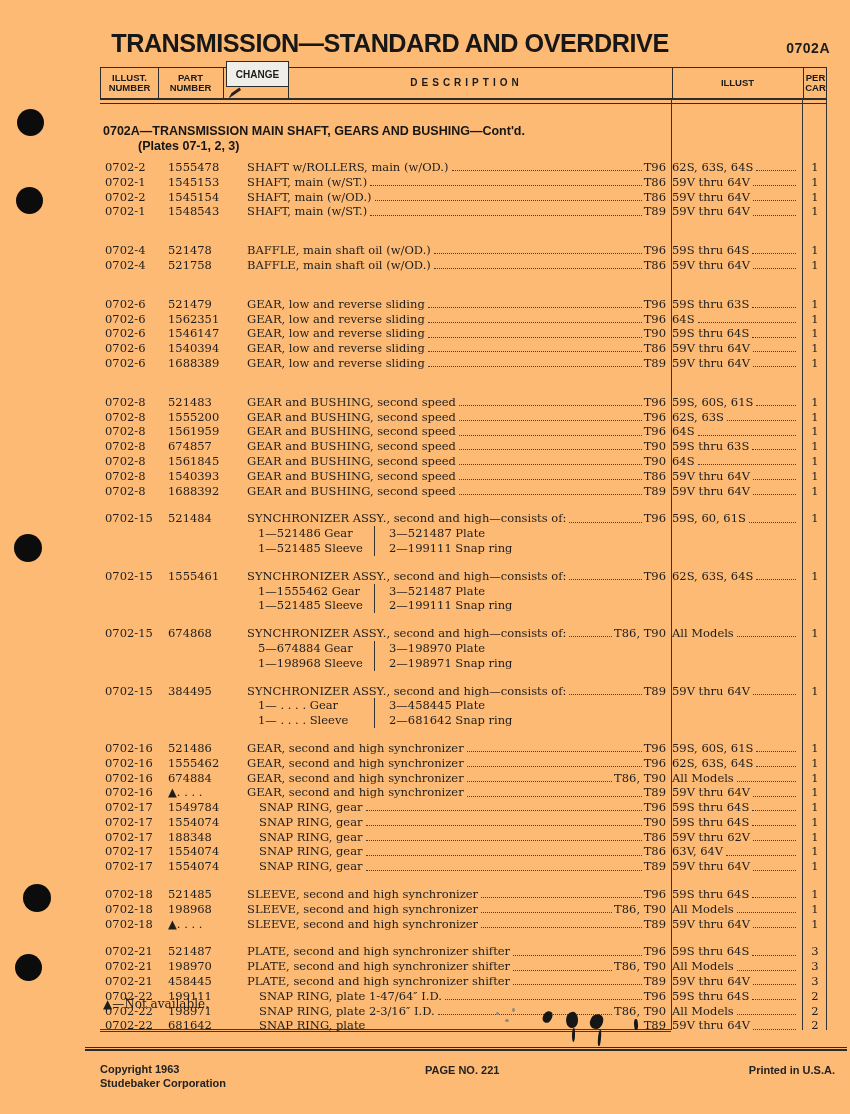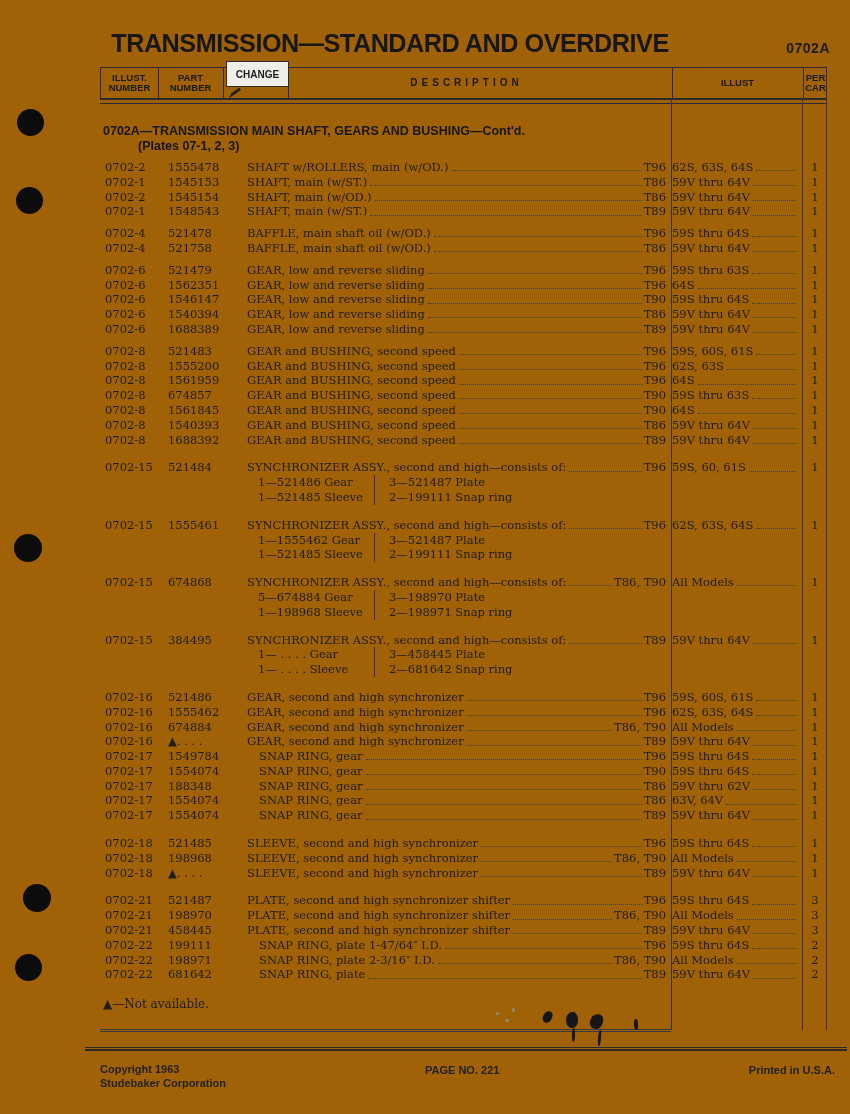--- a/index.html
+++ b/index.html
@@ -1,16 +1,16 @@
 <!DOCTYPE html>
 <html><head>
 <meta charset="utf-8">
 <style>
   html,body{margin:0;padding:0;background:#e8e6e1;}
-  #page{position:relative;width:850px;height:1114px;background:#a16207;overflow:hidden;
+  #page{position:relative;width:850px;height:1114px;background:#fdba74;overflow:hidden;
         font-family:"DejaVu Serif", serif;color:#1d1d1d;}
 
   
   .hole{position:absolute;background:#0c0c0c;border-radius:50%;}
 
   
   #title{position:absolute;left:0;top:28px;width:780px;text-align:center;
          font-family:"Liberation Sans",sans-serif;font-weight:bold;font-size:26px;
          letter-spacing:-0.5px;transform:scaleX(0.97);color:#171717;}
   #page-code{position:absolute;right:20px;top:40px;font-family:"Liberation Sans",sans-serif;
@@ -43,21 +43,21 @@
   
   #section{position:absolute;left:103px;top:124px;font-family:"Liberation Sans",sans-serif;
          font-weight:bold;font-size:12.5px;line-height:15px;color:#161616;}
   #section .sub{margin-left:35px;}
 
   
   #tbody{position:absolute;left:100px;top:160px;width:728px;font-size:11.5px;}
   #trans-label{width:566px;text-align:right;line-height:13.5px;margin-bottom:8px;}
   .row{display:flex;height:14.8px;line-height:14.8px;white-space:nowrap;align-items:stretch;}
   .group{margin-top:0;}
-  .g-sm{margin-top:7px;}
+  .g-sm{margin-top:24px;}
   .g-lg{margin-top:13px;}
   .c-illust{width:68px;padding-left:5px;box-sizing:border-box;}
   .c-part{width:79px;box-sizing:border-box;}
   .c-desc{width:419px;box-sizing:border-box;display:flex;}
   .c-desc.ind{padding-left:12px;}
   .c-models{width:136px;padding-left:6px;padding-right:4px;box-sizing:border-box;display:flex;}
   .c-qty{width:26px;text-align:center;box-sizing:border-box;}
   .lead{flex:1;min-width:8px;border-bottom:1.5px dotted #3f3f3f;margin:0 2px 3.5px 3px;align-self:flex-end;}
   .row.sub .sp{width:158px;}
   .row.sub .s-l{width:117px;border-right:1.1px solid #333;box-sizing:border-box;}

